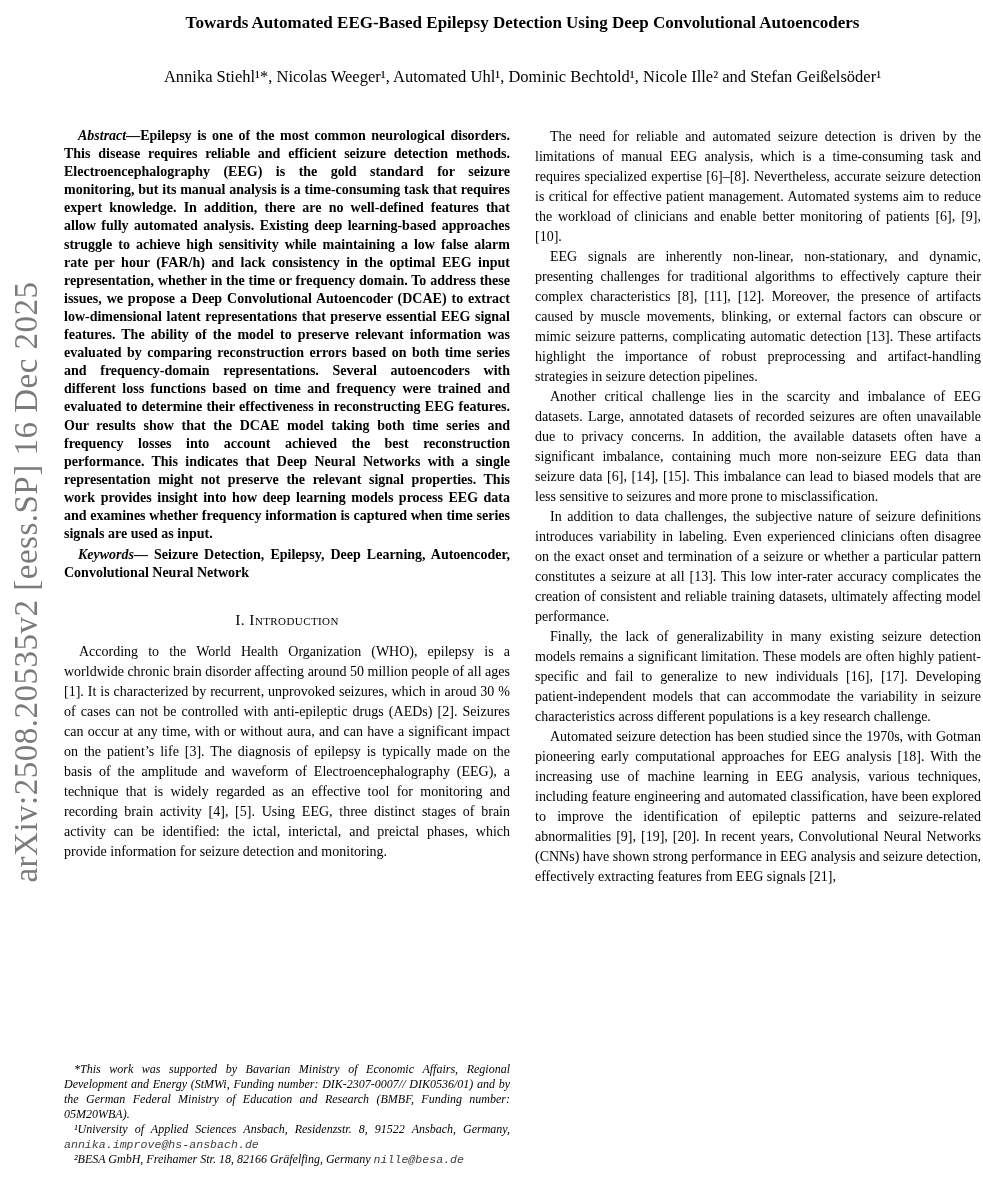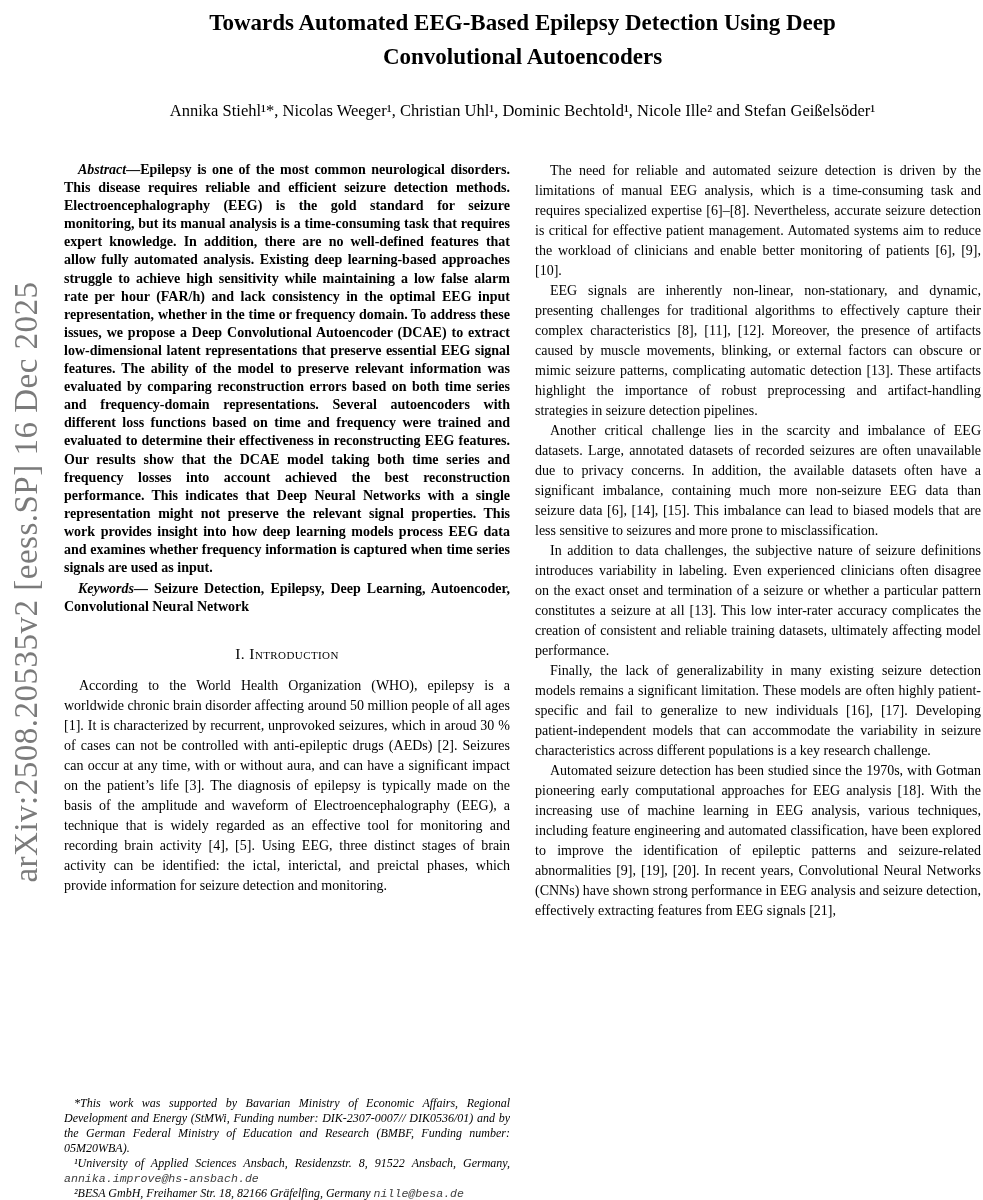--- a/index.html
+++ b/index.html
@@ -27,21 +27,21 @@
   }
 
   .content {
     position: absolute;
     left: 64px;
     top: 0;
     width: 917px;
   }
 
   .paper-title {
-    font-size: 23px;
+    font-size: 17px;
     font-weight: bold;
     line-height: 34px;
     text-align: center;
     max-width: 770px;
     margin: 6px auto 0 auto;
   }
 
   .authors {
     text-align: center;
     font-size: 16.5px;
@@ -106,21 +106,21 @@
 <body>
 
 <div class="arxiv-watermark">
   <span>arXiv:2508.20535v2 [eess.SP] 16 Dec 2025</span>
 </div>
 
 <div class="content">
 
   <h1 class="paper-title">Towards Automated EEG-Based Epilepsy Detection Using Deep Convolutional Autoencoders</h1>
 
-  <div class="authors">Annika Stiehl¹*, Nicolas Weeger¹, Christian Uhl¹, Dominic Bechtold¹, Nicole Ille² and Stefan Geißelsöder¹</div>
+  <div class="authors">Annika Stiehl¹*, Nicolas Weeger¹, Automated Uhl¹, Dominic Bechtold¹, Nicole Ille² and Stefan Geißelsöder¹</div>
 
   <div class="columns">
 
     <div class="col col-left">
       <p class="abstract"><span class="lead">Abstract—</span><span>Epilepsy is one of the most common neurological disorders. This disease requires reliable and efficient seizure detection methods. Electroencephalography (EEG) is the gold standard for seizure monitoring, but its manual analysis is a time-consuming task that requires expert knowledge. In addition, there are no well-defined features that allow fully automated analysis. Existing deep learning-based approaches struggle to achieve high sensitivity while maintaining a low false alarm rate per hour (FAR/h) and lack consistency in the optimal EEG input representation, whether in the time or frequency domain. To address these issues, we propose a Deep Convolutional Autoencoder (DCAE) to extract low-dimensional latent representations that preserve essential EEG signal features. The ability of the model to preserve relevant information was evaluated by comparing reconstruction errors based on both time series and frequency-domain representations. Several autoencoders with different loss functions based on time and frequency were trained and evaluated to determine their effectiveness in reconstructing EEG features. Our results show that the DCAE model taking both time series and frequency losses into account achieved the best reconstruction performance. This indicates that Deep Neural Networks with a single representation might not preserve the relevant signal properties. This work provides insight into how deep learning models process EEG data and examines whether frequency information is captured when time series signals are used as input.</span></p>
 
       <p class="keywords"><span class="lead">Keywords— </span><span>Seizure Detection, Epilepsy, Deep Learning, Autoencoder, Convolutional Neural Network</span></p>
 
       <h2 class="section-heading">I. Introduction</h2>
 

